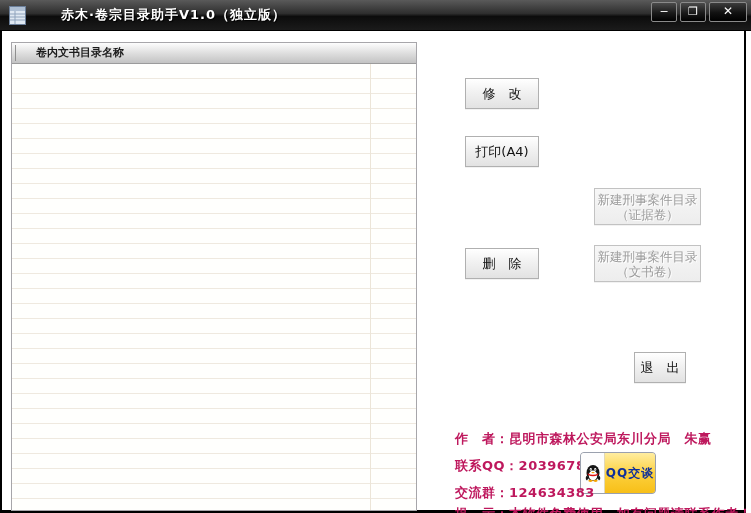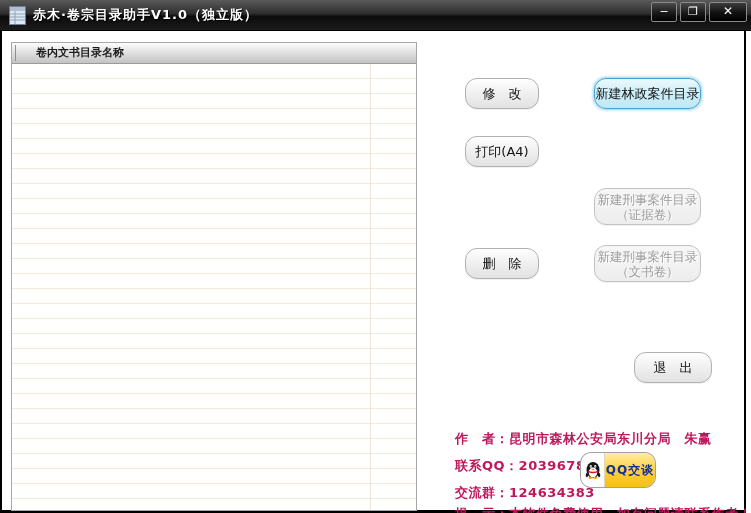--- a/index.html
+++ b/index.html
@@ -3,21 +3,21 @@
 <meta charset="utf-8">
 <style>
   * { margin:0; padding:0; box-sizing:border-box; }
   html,body { width:751px; height:513px; background:#ffffff; overflow:hidden;
     font-family:"DejaVu Sans","Liberation Sans",sans-serif; }
   .window { position:relative; width:751px; height:513px; background:#fff; overflow:hidden; }
 
   
   .titlebar { position:absolute; left:0; top:0; width:751px; height:31px;
     background:linear-gradient(#5a5a5a 0%, #2e2e2e 45%, #0c0c0c 55%, #1b1b1b 100%);
-    border-bottom:1px solid #000; display:flex; align-items:center; }
+    border-bottom:1px solid #000; display:flex; align-items:center;gap:28px; }
   .title-icon { width:17px; height:19px; margin:0 7px 0 9px; flex:0 0 auto; }
   .title-text { color:#ffffff; font-size:13px; font-weight:bold; letter-spacing:1px;
     text-shadow:1px 1px 1px #000; white-space:nowrap; }
   .win-controls { position:absolute; right:4px; top:2px; height:21px; display:flex; gap:3px; }
   .win-btn { height:20px; border:1px solid #8a8a8a; border-radius:2px; color:#fff;
     background:linear-gradient(#4b4b4b, #1a1a1a 55%, #000);
     font-size:11px; line-height:17px; text-align:center; cursor:default; }
   .win-btn.min { width:26px; } .win-btn.max { width:26px; }
   .win-btn.close { width:38px; background:linear-gradient(#3c3c3c, #111 55%, #000); font-size:12px; }
 
@@ -33,43 +33,43 @@
     background:linear-gradient(#fdfdfd, #dcdcdc 55%, #c3c3c3);
     border-bottom:1px solid #9b9b9b; color:#1c1c1c; font-size:11px; font-weight:bold;
     line-height:20px; padding-left:24px; }
   .list-header::before { content:""; position:absolute; left:3px; top:2px; bottom:2px;
     width:1px; background:#8f8f8f; }
   .list-rows { position:absolute; left:0; top:21px; right:0; bottom:0; }
   .list-row { height:15px; border-bottom:1px solid #efe9df; background:#fffffd; }
   .col-divider { position:absolute; left:358px; top:21px; bottom:0; width:1px; background:#ece5d8; }
 
   
-  .btn { position:absolute; border:1px solid #b0b0b0; border-radius:12px;
+  .btn { position:absolute; border:1px solid #b0b0b0; border-radius:0;
     background:linear-gradient(#ffffff, #f1f1f1 45%, #e2e2e2);
     font-size:13px; color:#111; text-align:center; cursor:default;
     box-shadow:0 1px 0 rgba(0,0,0,0.05); display:flex; align-items:center; justify-content:center; }
   .btn.col-l { left:465px; width:74px; height:31px; }
   .btn.col-r { left:594px; width:107px; height:31px; }
   .btn.highlight { border:1px solid #45a3cb;
     background:linear-gradient(#eafaff, #cdeef9 50%, #c0e8f5);
     box-shadow:0 0 3px 1px #8fd2ec; }
   .btn.disabled { color:#9b9b9b; border-color:#c2c2c2;
     background:linear-gradient(#f7f7f7, #ededed); text-shadow:1px 1px 0 #fff;
     flex-direction:column; line-height:15px; font-size:12.5px;text-align:right; }
   .btn-row1 { top:78px; }  .btn-row2 { top:136px; }
   .btn-row3l { top:192px; height:31px; } .btn-row3r { top:188px; height:37px !important; }
   .btn-row4l { top:248px; height:31px; } .btn-row4r { top:245px; height:37px !important; }
-  .btn.exit { left:634px; top:352px; width:78px; height:31px; }
+  .btn.exit { left:634px; top:352px; width:52px; height:31px; }
 
   
   .f-line { position:absolute; left:455px; color:#be185d; font-size:13px; font-weight:bold;
     white-space:nowrap; letter-spacing:0.5px; }
   .f-author { top:430px; } .f-qq { top:457px; } .f-group { top:484px; } .f-note { top:505px; }
-  .qq-btn { position:absolute; left:580px; top:452px; width:76px; height:36px;
-    border:1px solid #9aa0ad; border-radius:11px; overflow:hidden; display:flex;
+  .qq-btn { position:absolute; left:580px; top:452px; width:76px; height:42px;
+    border:1px solid #9aa0ad; border-radius:4px; overflow:hidden; display:flex;
     cursor:default; background:#a3a3a3; box-shadow:inset 0 0 0 1px #fff; }
   .qq-btn .qq-ico-wrap { width:24px; background:#fdfdfd; display:flex; align-items:center;
     justify-content:center; border-right:1px solid #e0d8b8; }
   .qq-btn .qq-label { flex:1; background:linear-gradient(#ffeda0, #fccf3a 55%, #f7bf18);
     color:#10309a; font-size:12px; font-weight:bold; display:flex; align-items:center;
     justify-content:center; letter-spacing:1px; }
 </style>
 </head>
 <body>
 
@@ -130,21 +130,20 @@
         <div class="list-row"></div>
         <div class="list-row"></div>
       </div>
     <div class="col-divider"></div>
   </div>
 
   <div class="btn col-l btn-row1">修　改</div>
   <div class="btn col-l btn-row2">打印(A4)</div>
   <div class="btn col-l btn-row4l">删　除</div>
 
-  <div class="btn col-r btn-row1 highlight">新建林政案件目录</div>
   <div class="btn col-r btn-row3r disabled">
     <span>新建刑事案件目录</span>
     <span>（证据卷）</span>
   </div>
   <div class="btn col-r btn-row4r disabled">
     <span>新建刑事案件目录</span>
     <span>（文书卷）</span>
   </div>
 
   <div class="btn exit">退　出</div>

